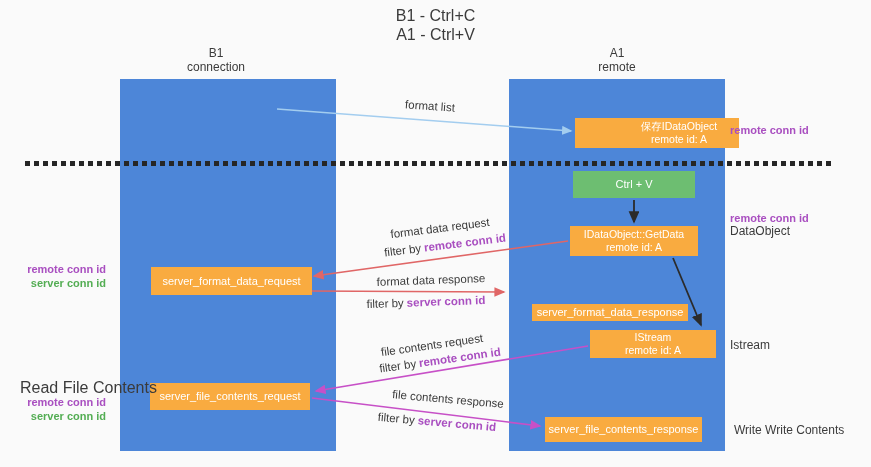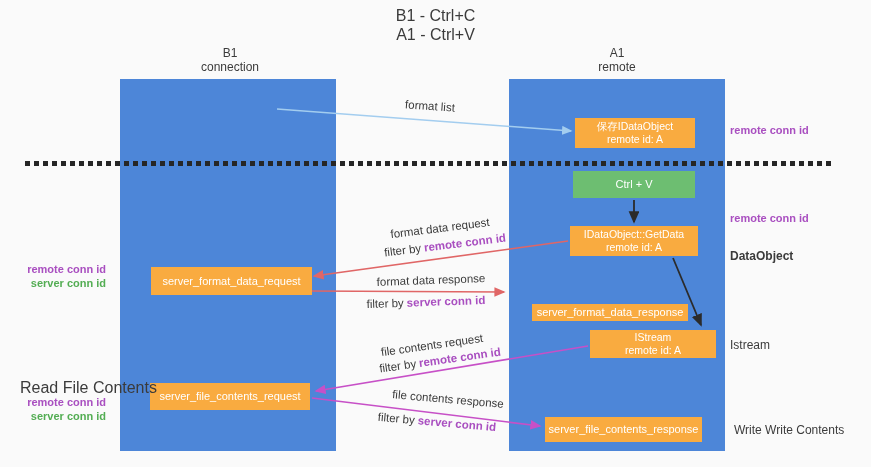--- a/index.html
+++ b/index.html
@@ -34,21 +34,21 @@
 </head>
 <body>
 
 <div id="stage">
 
   <div class="abs title">
     <div>B1 - Ctrl+C</div>
     <div>A1 - Ctrl+V</div>
   </div>
 
-  <div class="abs colhead" style="left:160px;top:46px;width:140px;">
+  <div class="abs colhead" style="left:146px;top:46px;width:140px;">
     <div>B1</div>
     <div>connection</div>
   </div>
   <div class="abs colhead" style="left:547px;top:46px;width:140px;">
     <div>A1</div>
     <div>remote</div>
   </div>
 
   <div class="abs col" style="left:120px;top:79px;width:216px;height:372px;"></div>
   <div class="abs col" style="left:509px;top:79px;width:216px;height:372px;"></div>
@@ -73,21 +73,21 @@
     <line class="ln-blue" x1="277" y1="109" x2="571" y2="131" marker-end="url(#ah-blue)"></line>
     <line class="ln-black" x1="634" y1="200" x2="634" y2="222" marker-end="url(#ah-black)"></line>
     <line class="ln-red" x1="568" y1="241" x2="314" y2="276" marker-end="url(#ah-red)"></line>
     <line class="ln-red" x1="309" y1="291" x2="504" y2="292" marker-end="url(#ah-red)"></line>
     <line class="ln-black" x1="673" y1="258" x2="701" y2="325" marker-end="url(#ah-black)"></line>
     <line class="ln-magenta" x1="588" y1="346" x2="316" y2="391" marker-end="url(#ah-magenta)"></line>
     <line class="ln-magenta" x1="312" y1="398" x2="540" y2="426" marker-end="url(#ah-magenta)"></line>
   </svg>
 
 
-  <div class="abs box box-orange" style="left:575px;top:118px;width:120px;height:30px;">
+  <div class="abs box box-orange" style="left:575px;top:118px;width:120px;height:30px;padding-left:44px;">
     <div class="l2">保存IDataObject</div>
     <div class="l2">remote id: A</div>
   </div>
 
   <div class="abs box box-green" style="left:573px;top:171px;width:122px;height:27px;">
     <div>Ctrl + V</div>
   </div>
 
   <div class="abs box box-orange" style="left:570px;top:226px;width:128px;height:30px;">
     <div class="l2">IDataObject::GetData</div>
@@ -132,21 +132,21 @@
     <span class="filter-lead">filter by</span><span class="t-purple">remote conn id</span>
   </div>
 
   <div class="abs flowlabel" style="left:385px;top:393px;width:126px;text-align:center;transform:rotate(5deg);">file contents response</div>
   <div class="abs flowlabel" style="left:371px;top:416px;width:132px;text-align:center;transform:rotate(5deg);">
     <span class="filter-lead">filter by</span><span class="t-purple">server conn id</span>
   </div>
 
   <div class="abs conns t-purple" style="left:730px;top:123px;">remote conn id</div>
   <div class="abs conns t-purple" style="left:730px;top:211px;">remote conn id</div>
-  <div class="abs sidelabel" style="left:730px;top:249px;font-weight:bold;">DataObject</div>
+  <div class="abs sidelabel" style="left:730px;top:224px;">DataObject</div>
   <div class="abs sidelabel" style="left:730px;top:338px;">Istream</div>
   <div class="abs sidelabel" style="left:734px;top:423px;">Write Write Contents</div>
 
   <div class="abs conns t-purple right-align" style="left:20px;top:262px;width:86px;">remote conn id</div>
   <div class="abs conns t-green right-align" style="left:20px;top:276px;width:86px;">server conn id</div>
   <div class="abs sidelabel right-align" style="left:20px;top:379px;width:96px;font-size:16px;">Read File Contents</div>
   <div class="abs conns t-purple right-align" style="left:20px;top:395px;width:86px;">remote conn id</div>
   <div class="abs conns t-green right-align" style="left:20px;top:409px;width:86px;">server conn id</div>
 
 </div>

